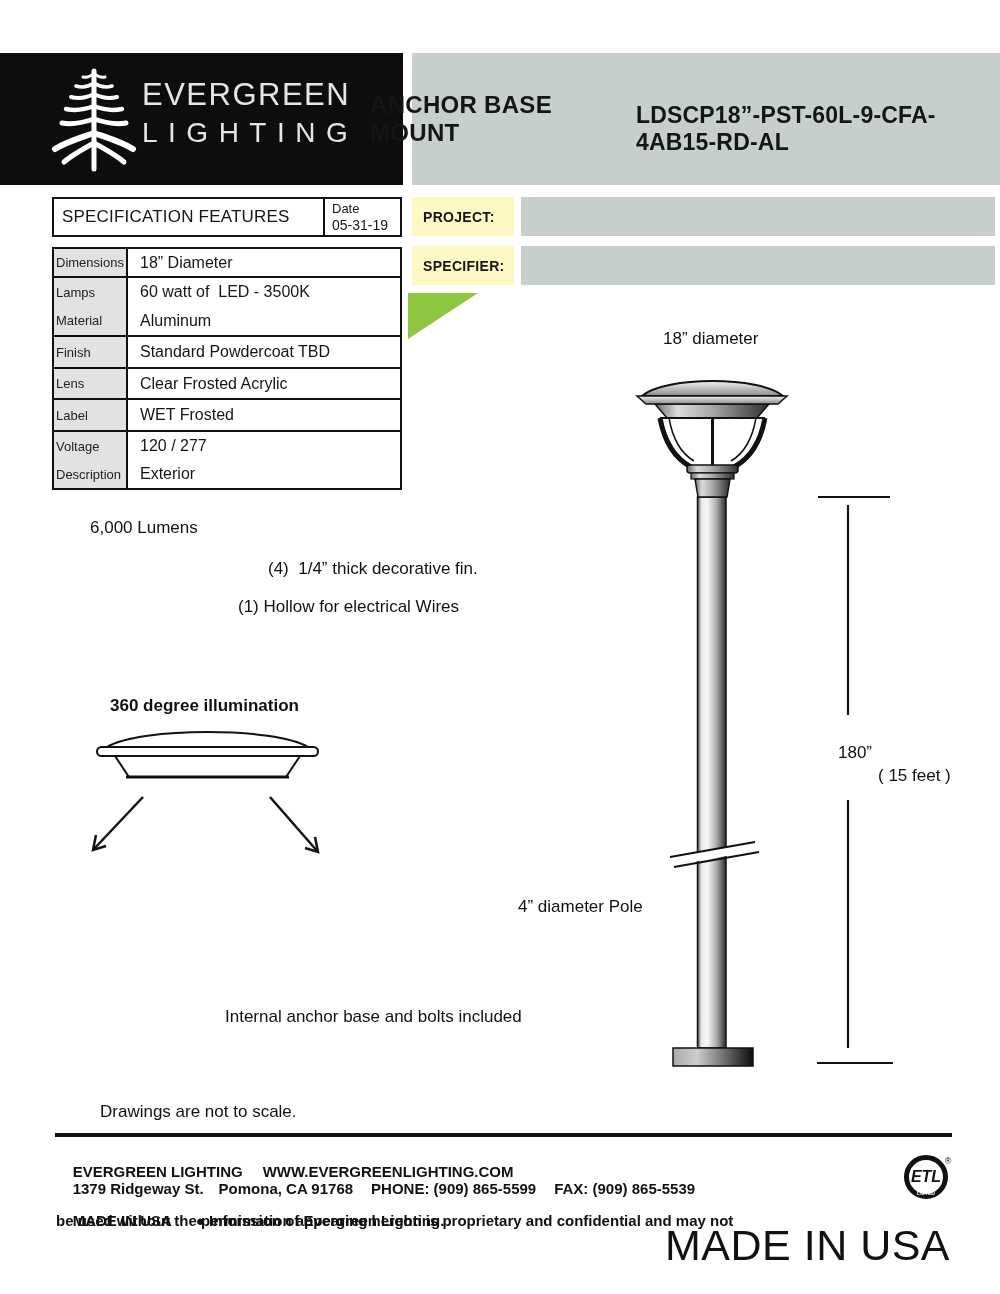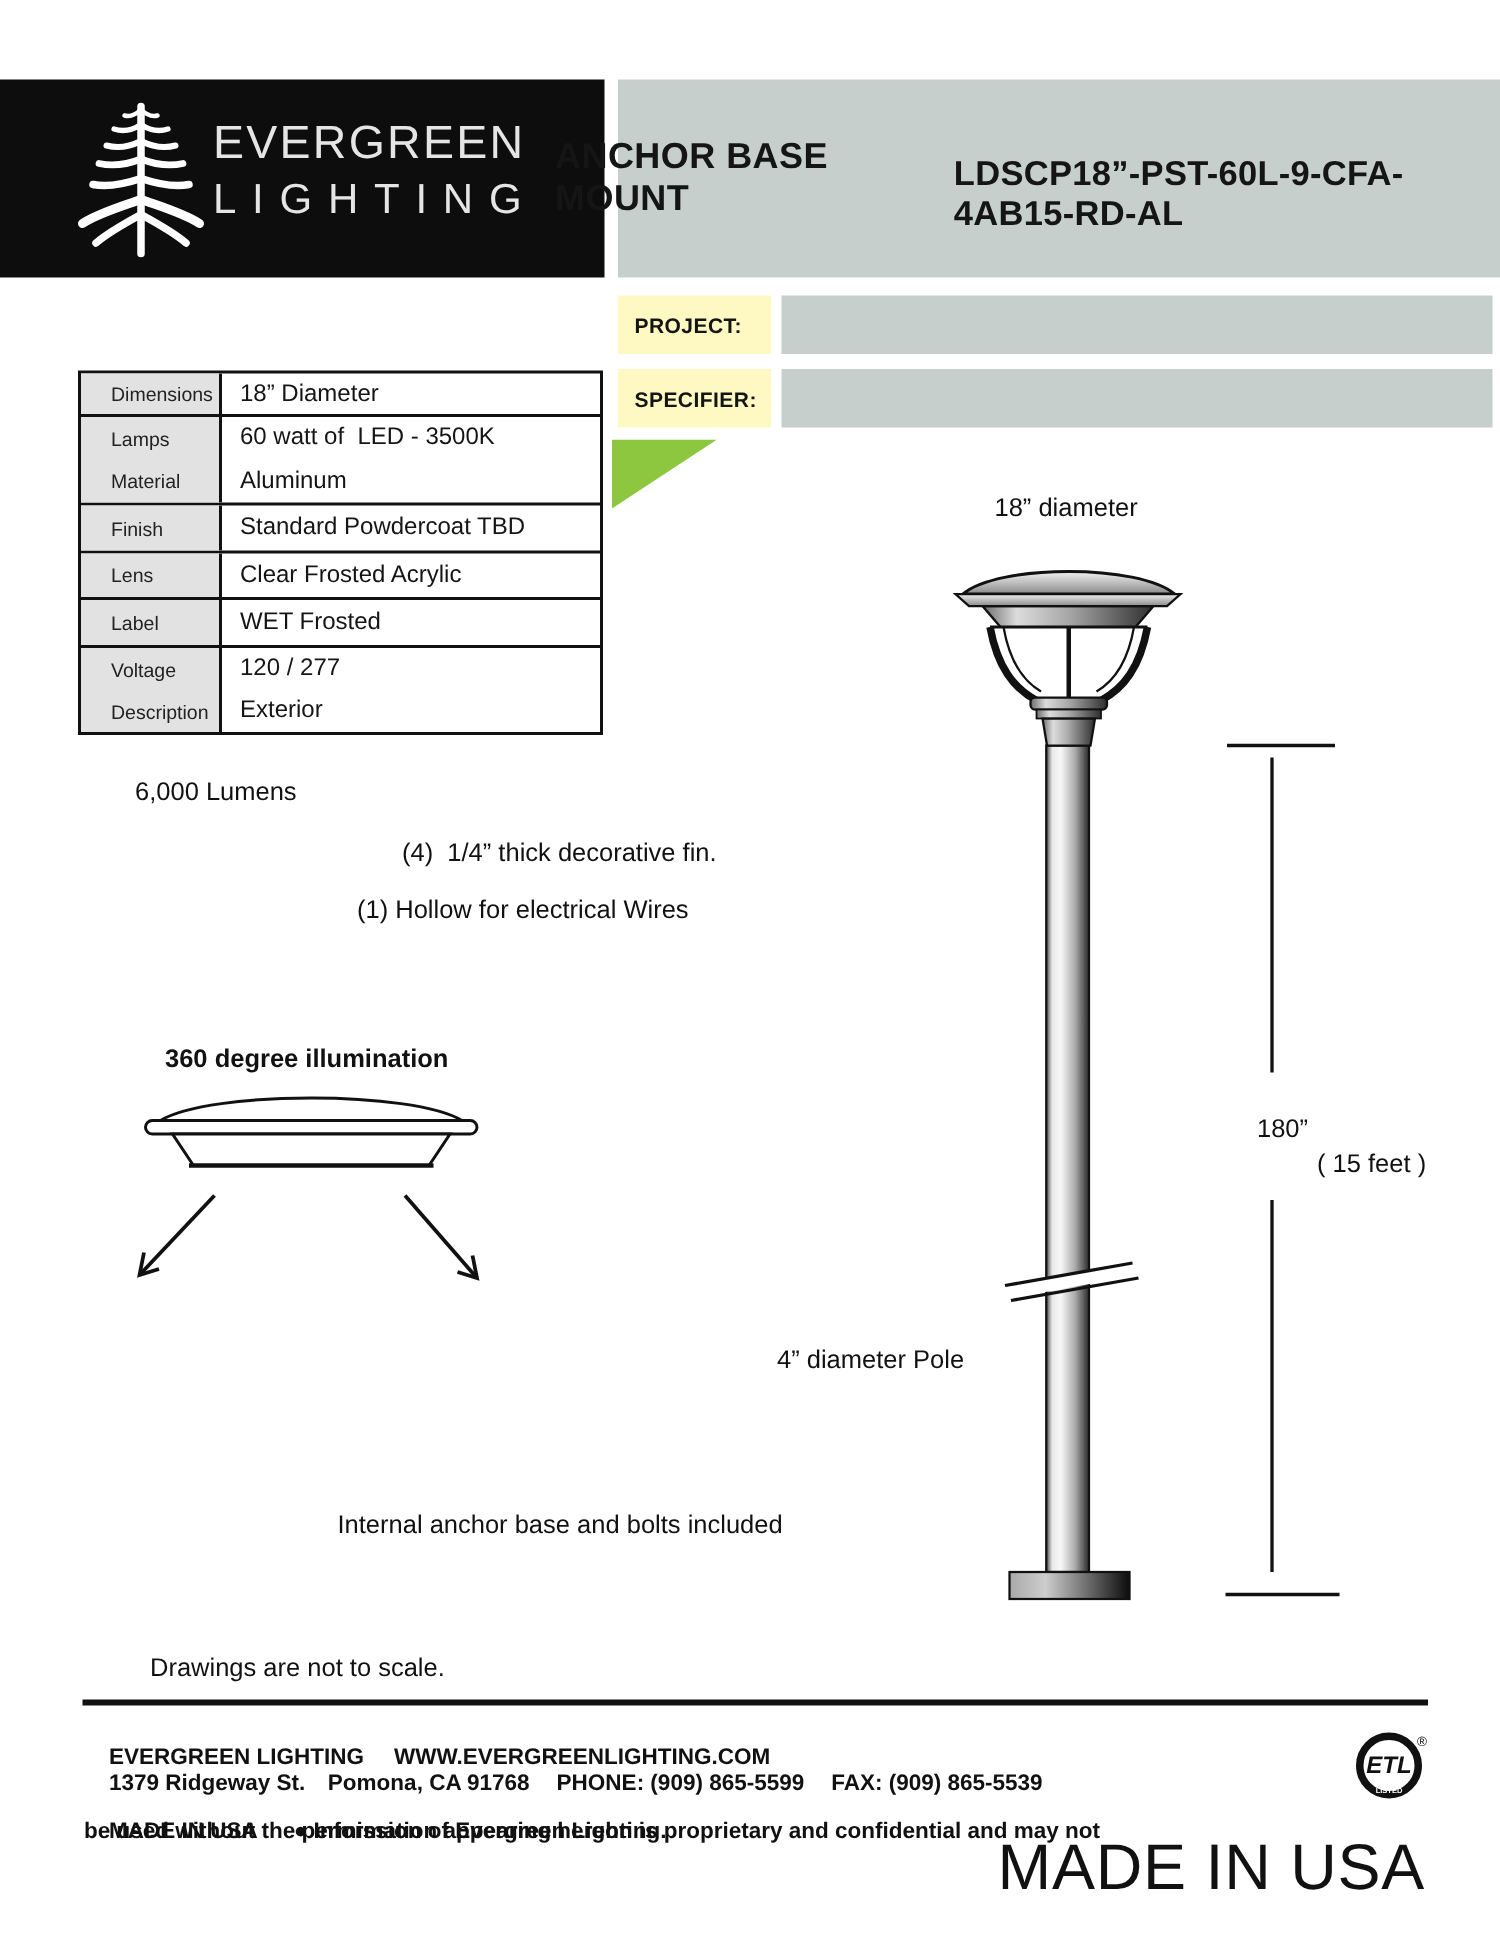--- a/index.html
+++ b/index.html
@@ -26,22 +26,22 @@
   .spec-head{left:52px; top:197px; width:350px; height:40px; border:2px solid #111;
     display:flex; box-sizing:border-box; background:#fff;}
   .spec-head-title{flex:1; display:flex; align-items:center; padding-left:8px; font-size:17px; letter-spacing:.2px;}
   .spec-head-date{width:77px; border-left:2px solid #111; padding:3px 0 0 7px; box-sizing:border-box; line-height:1.15;}
   .date-label{font-size:13px;}
   .date-value{font-size:14px;}
 
   .spec-table{left:52px; top:247px; width:350px; border:2px solid #111; box-sizing:border-box; background:#fff;}
   .spec-group{display:flex; border-top:2px solid #111;}
   .spec-group:first-child{border-top:none;}
-  .spec-labels{width:94px; background:#e2e2e2; border-right:2px solid #111; box-sizing:border-box;
-    display:flex; flex-direction:column; justify-content:space-around; padding-left:20px;}
+  .spec-labels{width:74px; background:#e2e2e2; border-right:2px solid #111; box-sizing:border-box;
+    display:flex; flex-direction:column; justify-content:space-around; padding-left:2px;}
   .spec-label{font-size:13px; color:#222;}
   .spec-values{flex:1; display:flex; flex-direction:column; justify-content:space-around; padding-left:12px; box-sizing:border-box;}
   .spec-value{font-size:16px; white-space:pre-wrap;}
 
   
   .form-label{background:#fef9c3; width:102px; height:39px; display:flex; align-items:center;
     padding-left:11px; box-sizing:border-box; font-size:14px; font-weight:600; letter-spacing:.3px;}
   .form-value{background:#c6cfcb; width:474px; height:39px;}
 
   
@@ -81,20 +81,27 @@
       <div class="logo-line1">EVERGREEN</div>
       <div class="logo-line2">LIGHTING</div>
     </div>
   </div>
 
   <div class="abs header-box">
     <div class="header-title">ANCHOR BASE MOUNT</div>
     <div class="header-model">LDSCP18”-PST-60L-9-CFA-4AB15-RD-AL</div>
   </div>
 
+  <div class="abs spec-head">
+    <div class="spec-head-title">SPECIFICATION FEATURES</div>
+    <div class="spec-head-date">
+      <div class="date-label">Date</div>
+      <div class="date-value">05-31-19</div>
+    </div>
+  </div>
 
   <div class="abs spec-table">
     <div class="spec-group" style="height:27px">
       <div class="spec-labels">
           <div class="spec-label">Dimensions</div>
         </div>
       <div class="spec-values">
           <div class="spec-value">18” Diameter</div>
         </div>
     </div>

